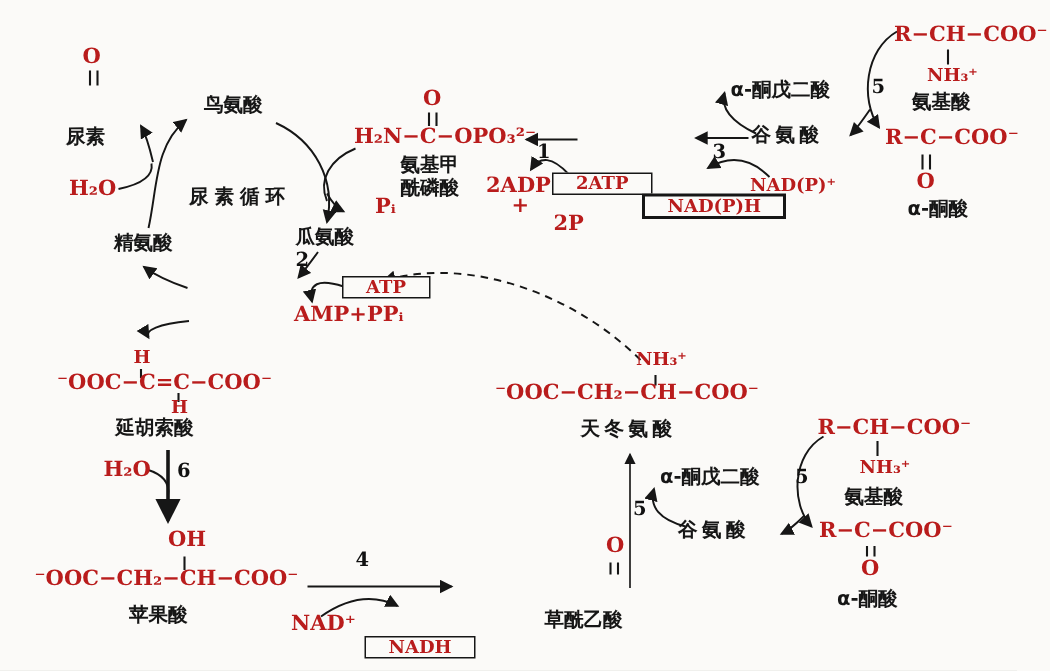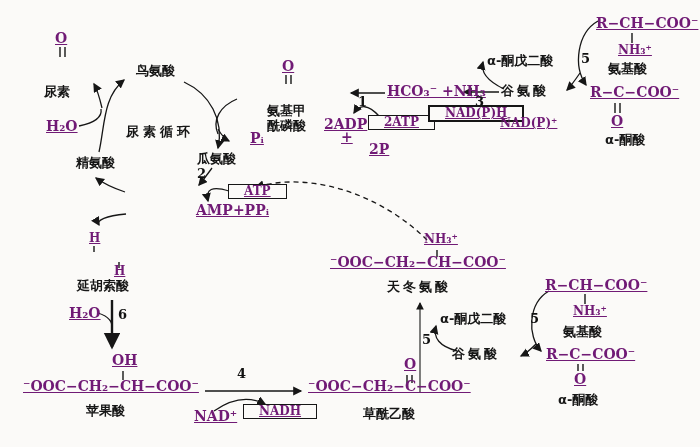--- a/index.html
+++ b/index.html
@@ -1,21 +1,21 @@
 <!DOCTYPE html>
 <html><head>
 <meta charset="utf-8">
 <style>
   html,body{margin:0;padding:0;background:#e8e8e6;}
   #canvas{position:relative;width:700px;height:447px;background:#fbfaf8;overflow:hidden;
           font-family:"DejaVu Sans",sans-serif;color:#141414;}
   #arrows{position:absolute;left:0;top:0;width:700px;height:447px;}
   .n{position:absolute;white-space:nowrap;line-height:1.05;}
   .zh{font-family:"DejaVu Sans",sans-serif;font-weight:bold;font-size:13px;color:#161616;}
-  .fm{font-family:"DejaVu Serif",serif;font-weight:bold;font-size:14px;color:#701a75;text-decoration:underline;}
+  .fm{font-family:"DejaVu Serif",serif;font-weight:bold;font-size:14px;color:#b91c1c;}
   .sm{font-size:12px;}
   .num{font-family:"DejaVu Serif",serif;font-weight:bold;font-size:13px;color:#111;}
   .bx{border:1.6px solid #161616;padding:0 15px;background:#fbfaf8;}
   .bx2{border:2.2px solid #161616;}
   .sp{letter-spacing:3px;}
   .sp2{letter-spacing:4px;text-align:right;}
   .ctr{text-align:center;}
 </style>
 </head>
 <body>
@@ -91,65 +91,65 @@
   <div class="n zh" style="left:76px;top:156px;">精氨酸</div>
   <div class="n zh" style="left:197px;top:152px;text-align:right;">瓜氨酸</div>
 
 
   <div class="n fm" style="left:250px;top:131px;">Pᵢ</div>
   <div class="n num" style="left:197px;top:167px;">2</div>
   <div class="n fm sm bx" style="left:228px;top:184px;">ATP</div>
   <div class="n fm" style="left:196px;top:203px;">AMP+PPᵢ</div>
 
   <div class="n fm" style="left:282px;top:59px;">O</div>
+  <div class="n fm" style="left:236px;top:84px;">H₂N−C−OPO₃²⁻</div>
   <div class="n zh" style="left:267px;top:104px;">氨基甲</div>
   <div class="n zh" style="left:267px;top:119px;">酰磷酸</div>
 
   <div class="n fm" style="left:324px;top:117px;">2ADP</div>
   <div class="n fm" style="left:341px;top:130px;">+</div>
   <div class="n fm" style="left:337px;top:142px;margin-left:32px;">2P</div>
   <div class="n fm sm bx" style="left:368px;top:115px;">2ATP</div>
   <div class="n num" style="left:358px;top:95px;">1</div>
-  <div class="n fm" style="left:387px;top:84px;">HCO₃⁻ +NH₃</div>
 
   <div class="n num" style="left:475px;top:95px;">3</div>
   <div class="n zh sp" style="left:501px;top:84px;">谷氨酸</div>
-  <div class="n fm sm bx bx2" style="left:428px;top:105px;">NAD(P)H</div>
+  <div class="n fm sm bx bx2" style="left:428px;top:129px;">NAD(P)H</div>
   <div class="n fm sm" style="left:500px;top:117px;">NAD(P)⁺</div>
   <div class="n zh" style="left:487px;top:54px;">α-酮戊二酸</div>
 
   <div class="n num" style="left:581px;top:52px;">5</div>
   <div class="n fm" style="left:596px;top:16px;">R−CH−COO⁻</div>
   <div class="n fm sm" style="left:618px;top:44px;">NH₃⁺</div>
   <div class="n zh" style="left:608px;top:62px;">氨基酸</div>
   <div class="n fm" style="left:590px;top:85px;">R−C−COO⁻</div>
   <div class="n fm" style="left:611px;top:114px;">O</div>
   <div class="n zh" style="left:605px;top:133px;">α-酮酸</div>
 
   <div class="n fm sm" style="left:424px;top:233px;">NH₃⁺</div>
   <div class="n fm" style="left:330px;top:255px;">⁻OOC−CH₂−CH−COO⁻</div>
   <div class="n zh sp" style="left:387px;top:280px;">天冬氨酸</div>
 
   <div class="n fm sm" style="left:89px;top:232px;">H</div>
+  <div class="n fm" style="left:38px;top:248px;">⁻OOC−C=C−COO⁻</div>
   <div class="n fm sm" style="left:114px;top:265px;">H</div>
   <div class="n zh" style="left:77px;top:279px;">延胡索酸</div>
 
   <div class="n fm" style="left:69px;top:306px;">H₂O</div>
   <div class="n num" style="left:118px;top:308px;">6</div>
 
   <div class="n fm" style="left:112px;top:353px;">OH</div>
   <div class="n fm" style="left:23px;top:379px;">⁻OOC−CH₂−CH−COO⁻</div>
   <div class="n zh" style="left:86px;top:404px;">苹果酸</div>
 
   <div class="n num" style="left:237px;top:367px;">4</div>
   <div class="n fm" style="left:194px;top:409px;">NAD⁺</div>
-  <div class="n fm sm bx" style="left:243px;top:404px;">NADH</div>
+  <div class="n fm sm bx" style="left:243px;top:424px;">NADH</div>
 
   <div class="n fm" style="left:404px;top:357px;">O</div>
-  <div class="n fm" style="left:308px;top:379px;">⁻OOC−CH₂−C−COO⁻</div>
   <div class="n zh" style="left:363px;top:407px;">草酰乙酸</div>
 
   <div class="n zh" style="left:440px;top:312px;">α-酮戊二酸</div>
   <div class="n num" style="left:422px;top:333px;">5</div>
   <div class="n zh sp" style="left:452px;top:347px;">谷氨酸</div>
   <div class="n num" style="left:530px;top:312px;">5</div>
 
   <div class="n fm" style="left:545px;top:278px;">R−CH−COO⁻</div>
   <div class="n fm sm" style="left:573px;top:305px;">NH₃⁺</div>
   <div class="n zh" style="left:563px;top:325px;">氨基酸</div>

